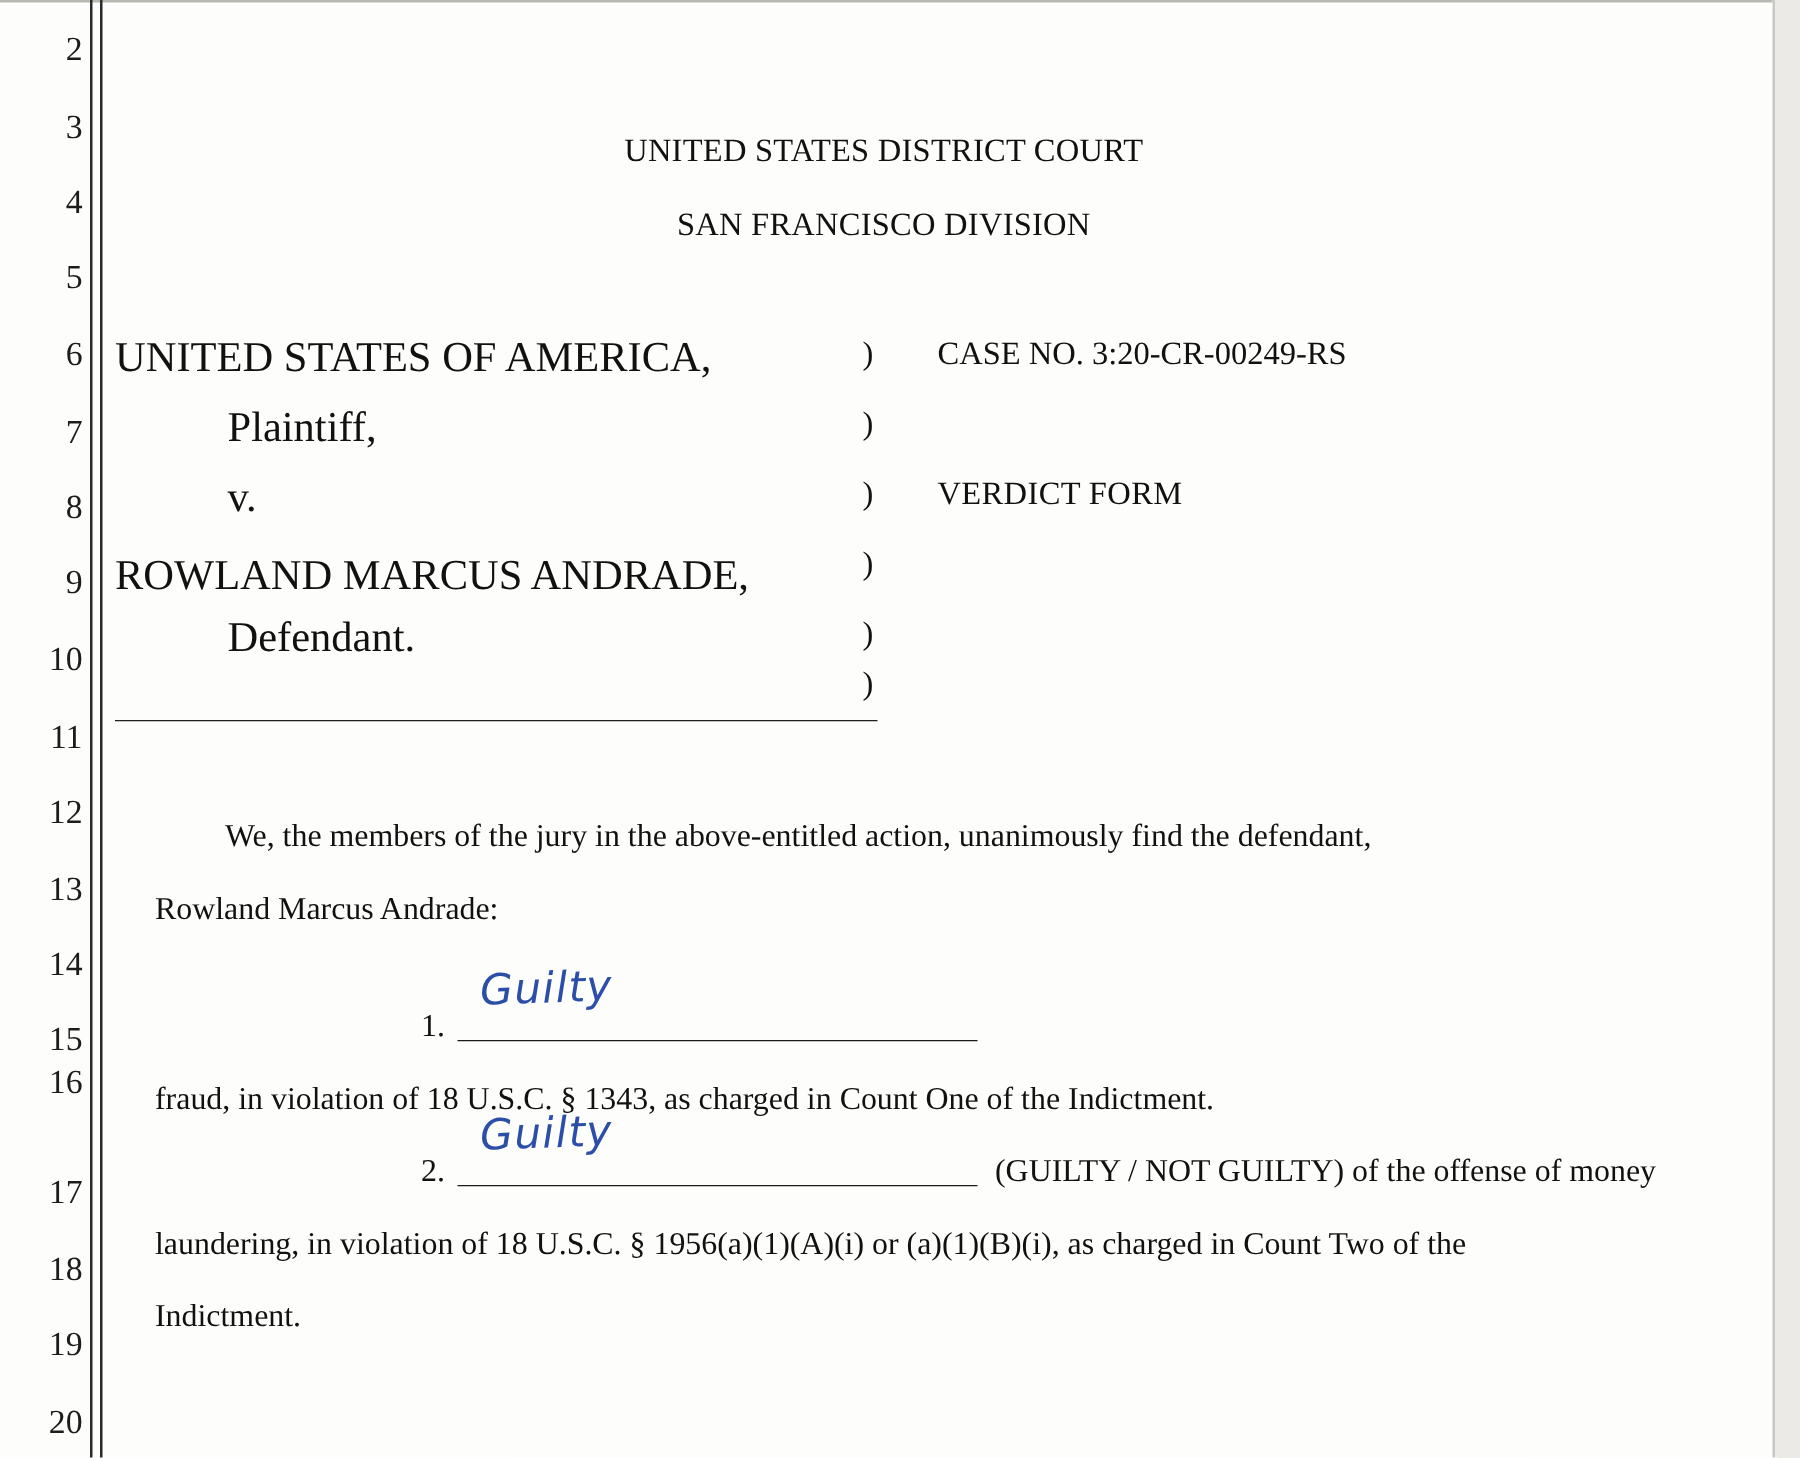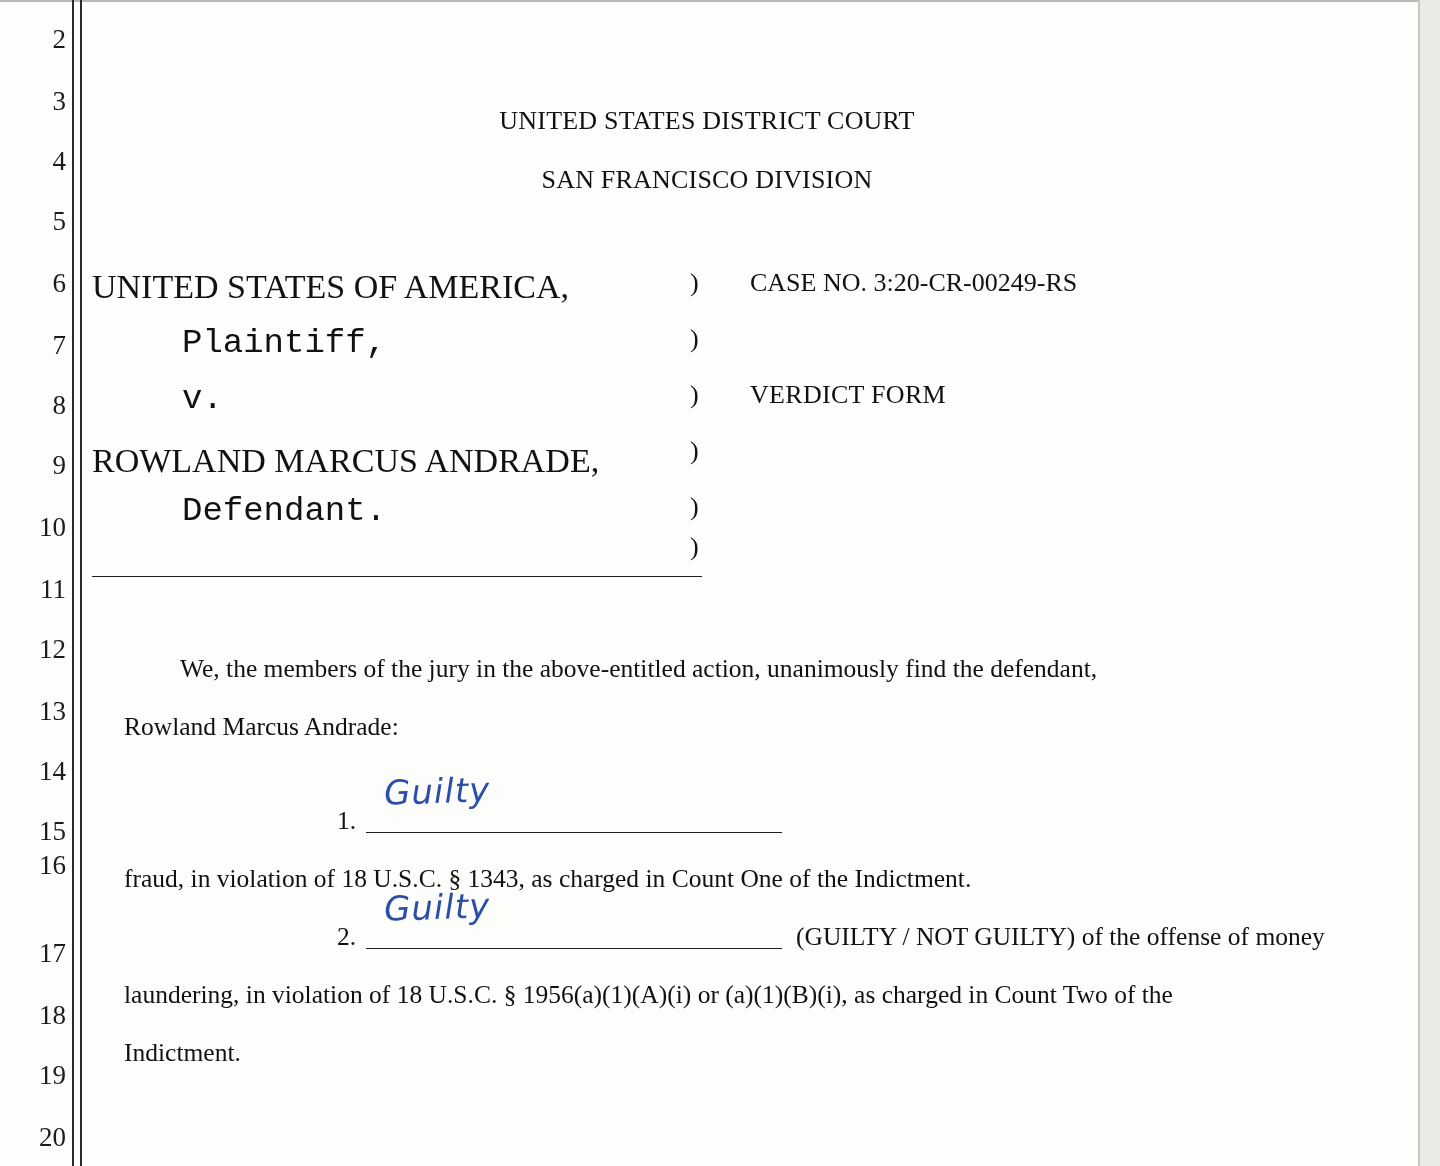--- a/index.html
+++ b/index.html
@@ -119,21 +119,21 @@
     position: relative;
     height: 56px;
   }
   .cap-left {
     position: absolute;
     left: 0;
     top: 0;
     font-size: 34px;
     white-space: nowrap;
   }
-  .cap-left.indent { left: 90px; font-family: Liberation Mono, monospace; }
+  .cap-left.indent { left: 90px; }
   .cap-paren {
     position: absolute;
     left: 598px;
     top: 0;
     font-size: 26px;
   }
   .cap-right {
     position: absolute;
     left: 640px;
     top: 0;

